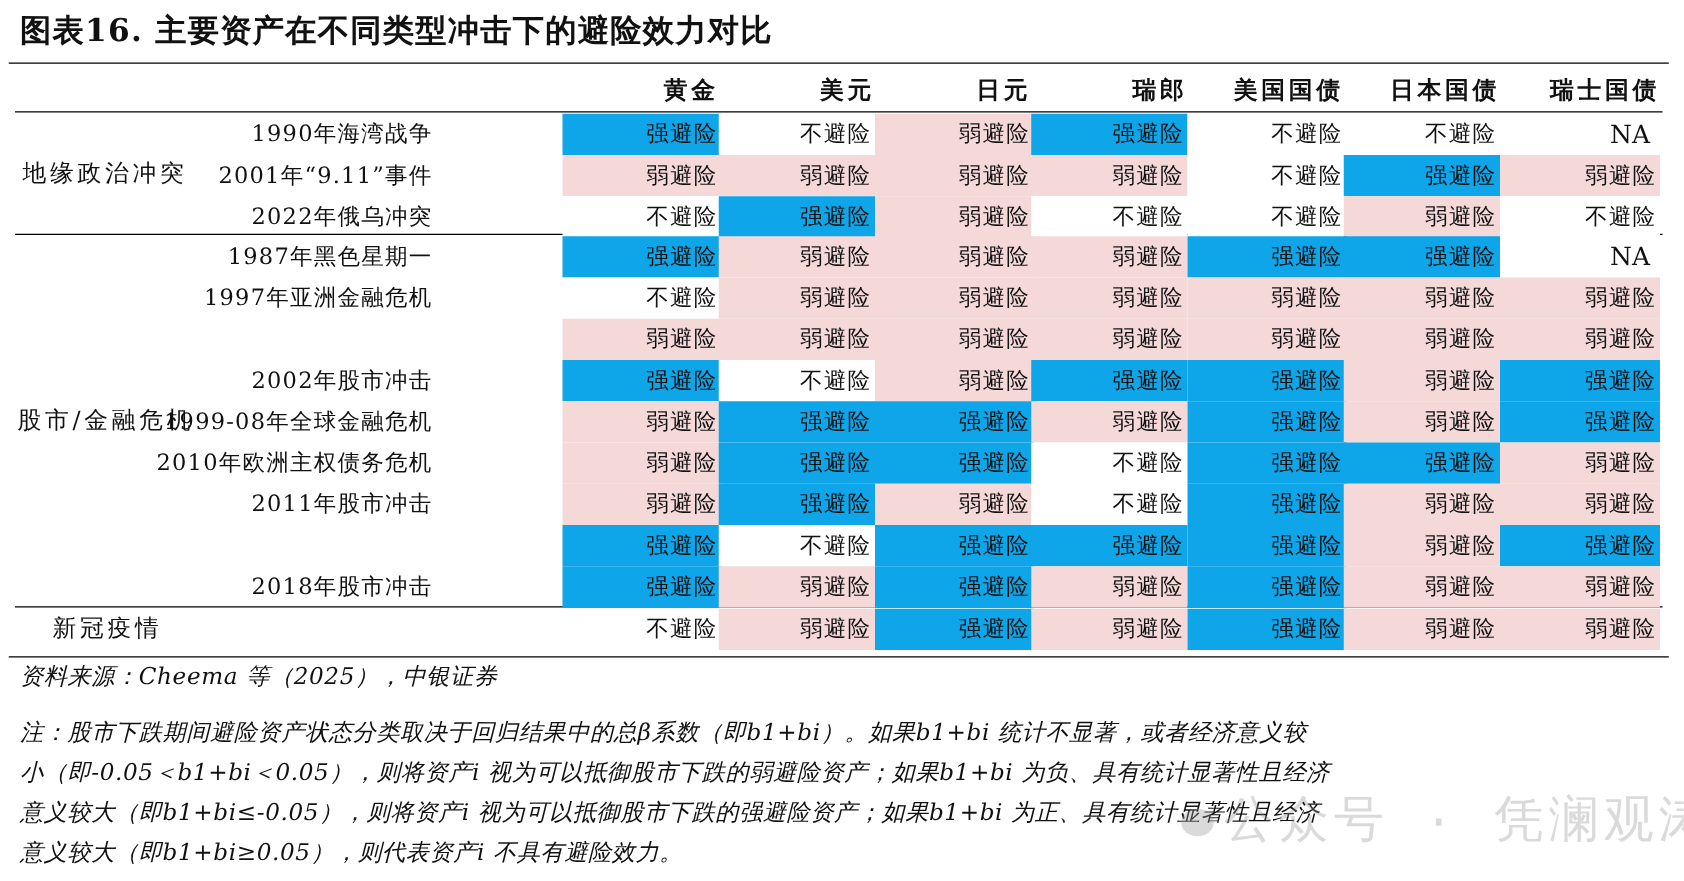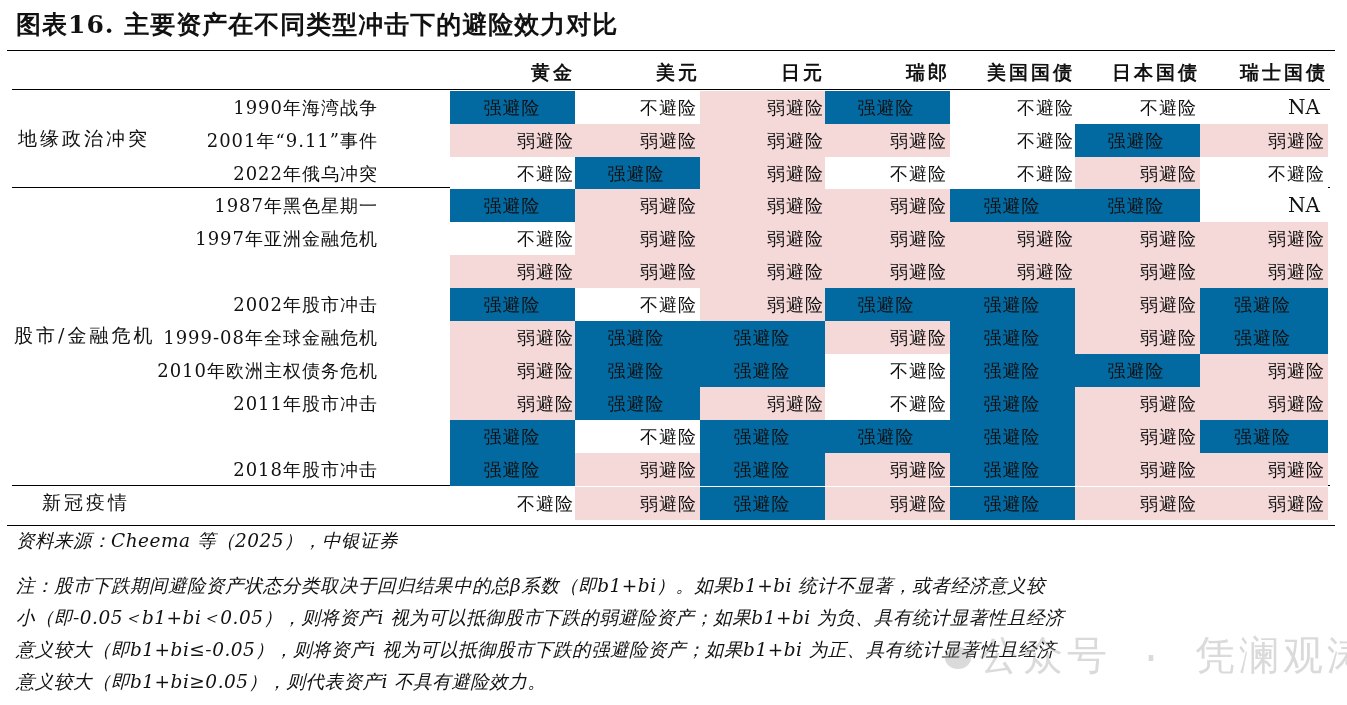--- a/index.html
+++ b/index.html
@@ -11,31 +11,31 @@
     position: absolute; left: 16px; top: 8px;
     font-size: 25px; font-weight: bold; letter-spacing: 1px; white-space: nowrap;
   }
   .hline { position: absolute; height: 0; border-top: 1.6px solid #000; }
   .hline.thin { border-top-width: 1.3px; }
   .col-header {
     position: absolute; top: 56px; height: 32px; line-height: 32px;
     font-size: 19px; font-weight: bold; text-align: right; letter-spacing: 3px;
     white-space: nowrap;
   }
-  .row { position: absolute; left: 0; width: 1244px; height: 33px; padding-left: 32px; }
+  .row { position: absolute; left: 0; width: 1244px; height: 33px; }
   .event {
     position: absolute; right: 898px; top: 0; height: 33px; line-height: 33px;
     font-size: 18px; text-align: right; white-space: nowrap; letter-spacing: 1px;
   }
   .cell {
     position: absolute; top: 0; height: 33px; line-height: 33px;
     font-size: 18px; text-align: right; box-sizing: border-box;
     padding-right: 3px; letter-spacing: 1px; white-space: nowrap;
   }
-  .cell.strong { background: #0369a1; text-align: center; }
+  .cell.strong { background: #0ea5e9; }
   .cell.weak { background: #f5d9d9; }
   .cell.none { background: #ffffff; }
   .cell.na { background: #ffffff; font-size: 20px; letter-spacing: 0; padding-right: 8px; }
   .group {
     position: absolute; left: 18px; font-size: 19px; letter-spacing: 3px; white-space: nowrap;
   }
   .footer {
     position: absolute; left: 16px; font-size: 18.5px; font-style: italic;
     white-space: nowrap; letter-spacing: 0.5px;
   }

